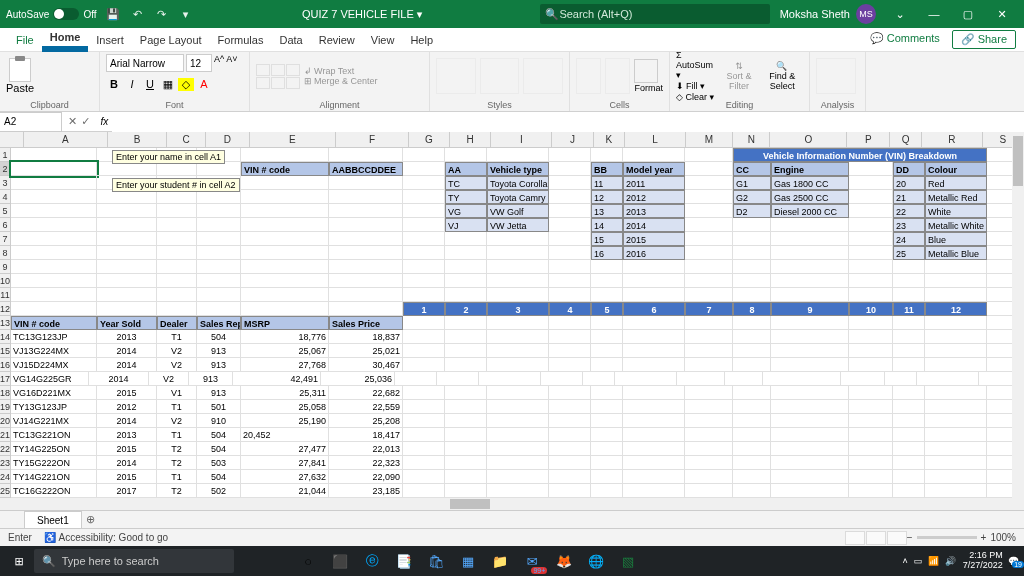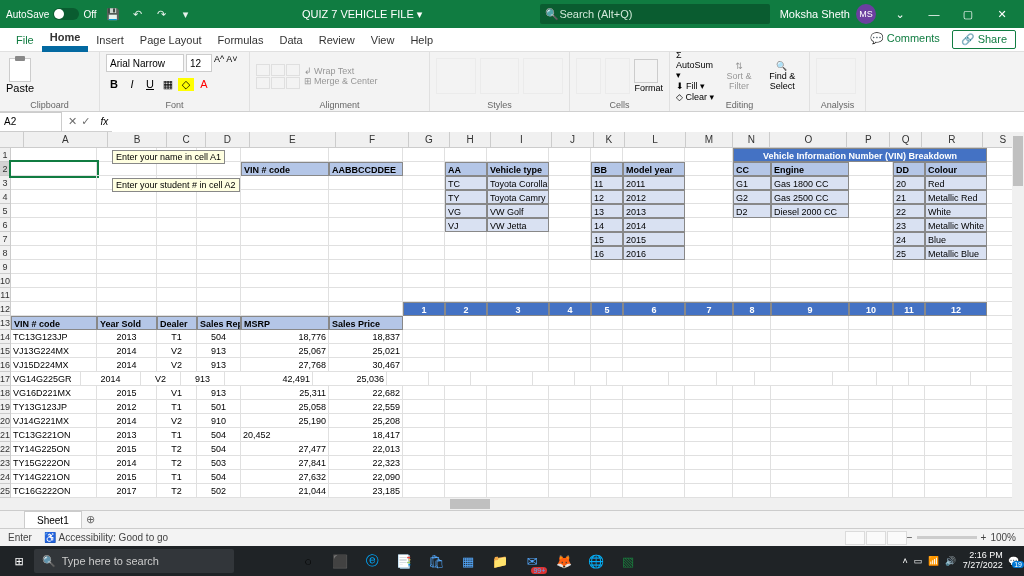--- a/index.html
+++ b/index.html
@@ -599,21 +599,21 @@
           <div class="cell" style="width: 62px;"></div>
           <div class="cell" style="width: 48px;"></div>
           <div class="cell" style="width: 38px;"></div>
           <div class="cell" style="width: 78px;"></div>
           <div class="cell" style="width: 44px;"></div>
           <div class="cell" style="width: 32px;"></div>
           <div class="cell" style="width: 62px;"></div>
           <div class="cell" style="width: 42px;"></div>
         </div>
         <div class="row">
-          <div class="cell" style="width: 70px;">VG14G225GR</div>
+          <div class="cell" style="width: 78px;">VG14G225GR</div>
           <div class="cell" style="width: 60px; text-align: center;">2014</div>
           <div class="cell" style="width: 40px; text-align: center;">V2</div>
           <div class="cell" style="width: 44px; text-align: center;">913</div>
           <div class="cell" style="width: 88px; text-align: right;">42,491</div>
           <div class="cell" style="width: 74px; text-align: right;">25,036</div>
           <div class="cell" style="width: 42px;"></div>
           <div class="cell" style="width: 42px;"></div>
           <div class="cell" style="width: 62px;"></div>
           <div class="cell" style="width: 42px;"></div>
           <div class="cell" style="width: 32px;"></div>

